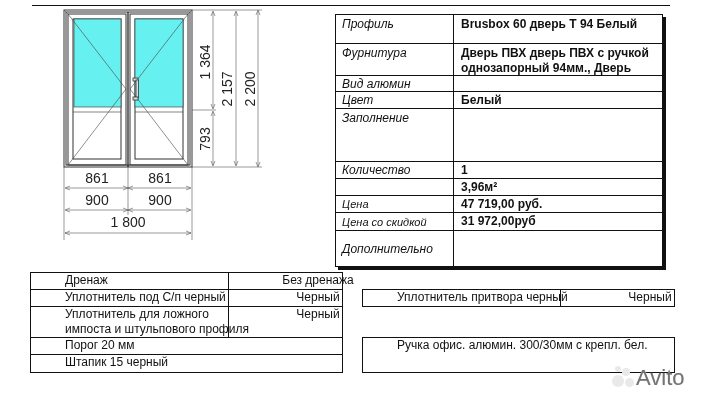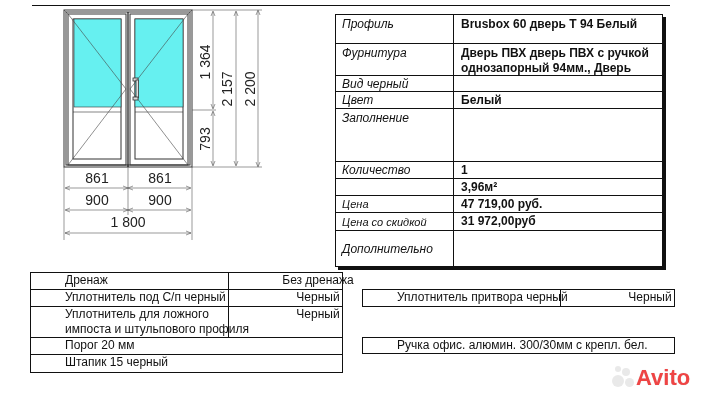--- a/index.html
+++ b/index.html
@@ -16,21 +16,21 @@
   .spec .val{position:absolute;left:125px;top:2px;font-size:12px;line-height:15px;font-weight:bold;width:200px;}
   .spec .val.sm{font-size:11px;line-height:13px;}
   .spec .vdiv{position:absolute;left:117px;top:0;width:1px;height:251px;background:#111;}
   
   .btab{position:absolute;border:1.5px solid #111;box-sizing:border-box;background:#fff;}
   .brow{position:absolute;left:0;right:0;border-bottom:1px solid #111;box-sizing:border-box;}
   .brow:last-child{border-bottom:none;}
   .bcell{position:absolute;top:0;font-size:12px;line-height:15px;padding-left:2px;box-sizing:border-box;margin-left:32px;}
   .bcell.c{text-align:center;}
   .bdiv{position:absolute;top:0;bottom:0;width:1px;background:#111;}
-  .avito{position:absolute;left:612px;top:365px;font-size:22px;font-weight:bold;color:#ef4444;letter-spacing:0px;text-shadow:0 0 1px #d8d8d8;}
+  .avito{position:absolute;left:612px;top:365px;font-size:22px;font-weight:normal;color:#737373;letter-spacing:0px;text-shadow:0 0 1px #d8d8d8;}
   .avito .dots{display:inline-block;position:relative;width:22px;height:22px;vertical-align:-3px;margin-right:2px;}
   .avito .dots i{position:absolute;border-radius:50%;background:#e9e9e9;}
 </style>
 </head>
 <body>
 
 <div class="topline"></div>
 
 <svg id="drawing" viewBox="0 0 300 250" width="300" height="250">
   <g stroke="#333" stroke-width="1" fill="none">
@@ -124,21 +124,21 @@
   <div class="vdiv"></div>
   <div class="row" style="top:0;height:29px">
     <span class="lbl">Профиль</span>
     <span class="val">Brusbox 60 дверь Т 94 Белый</span>
   </div>
   <div class="row" style="top:29px;height:32px">
     <span class="lbl">Фурнитура</span>
     <span class="val"><span>Дверь ПВХ дверь ПВХ с ручкой</span><br><span>однозапорный 94мм., Дверь</span></span>
   </div>
   <div class="row" style="top:61px;height:16px">
-    <span class="lbl" style="top:1px">Вид черный</span>
+    <span class="lbl" style="top:1px">Вид алюмин</span>
     <span class="val"></span>
   </div>
   <div class="row" style="top:77px;height:17px">
     <span class="lbl" style="top:1px">Цвет</span>
     <span class="val" style="top:1px">Белый</span>
   </div>
   <div class="row" style="top:94px;height:53px">
     <span class="lbl">Заполнение</span>
   </div>
   <div class="row" style="top:147px;height:17px">
@@ -184,21 +184,21 @@
   <div class="brow" style="top:82px;height:17px">
     <span class="bcell" style="left:0;width:300px">Штапик 15 черный</span>
   </div>
 </div>
 
 <div class="btab" style="left:362px;top:289px;width:313px;height:18px">
   <span class="bcell" style="left:0;width:198px">Уплотнитель притвора черный</span>
   <span class="bdiv" style="left:197px"></span>
   <span class="bcell c" style="left:198px;width:112px">Черный</span>
 </div>
-<div class="btab" style="left:362px;top:337px;width:313px;height:17px">
+<div class="btab" style="left:362px;top:337px;width:313px;height:36px">
   <span class="bcell" style="left:0;width:310px">Ручка офис. алюмин. 300/30мм с крепл. бел.</span>
 </div>
 
 <div class="avito">
   <span class="dots">
     <i style="left:0;top:9px;width:12px;height:12px"></i>
     <i style="left:10px;top:2px;width:8px;height:8px"></i>
     <i style="left:13px;top:12px;width:9px;height:9px"></i>
     <i style="left:3px;top:0;width:6px;height:6px"></i>
   </span><span>Avito</span>

